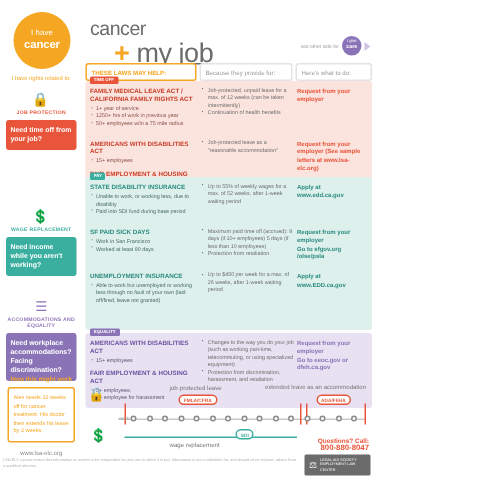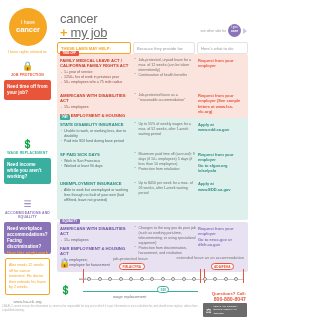--- a/index.html
+++ b/index.html
@@ -46,21 +46,21 @@
   .example-title { font-size:4.2px; font-weight:700; color:#F5A623; text-align:center; line-height:1.3; margin-bottom:3px; }
   .example-body {
     border:0.6px solid #F5A623; border-radius:2px; padding:4px 3px;
     font-size:3.7px; color:#F5A623; line-height:1.45;
   }
   .rail-url { position:absolute; left:0; top:299px; width:55px; text-align:center; font-size:4px; color:#8a8a8a; }
 
   
   .wordmark { position:absolute; left:60px; top:12px; line-height:1; }
   .wm1 { font-size:13px; color:#6b6b6b; font-weight:400; letter-spacing:-.3px; }
-  .wm2 { font-size:13px; color:#6b6b6b; font-weight:400; letter-spacing:-.3px; margin-top:1px; margin-left:0;text-decoration:underline; }
+  .wm2 { font-size:18px; color:#6b6b6b; font-weight:400; letter-spacing:-.3px; margin-top:1px; margin-left:16px;text-decoration:underline; }
   .wm-plus { color:#F5A623; font-weight:700; }
 
   .flip { position:absolute; right:3px; top:24px; display:flex; align-items:center; gap:2px; }
   .flip-text { font-size:3.3px; color:#9b9b9b; }
   .flip-circle {
     width:13px; height:13px; border-radius:50%; background:#8B73B8;
     color:#fff; display:flex; flex-direction:column; align-items:center; justify-content:center;
     line-height:1;
   }
   .flip-c1 { font-size:2.7px; }

